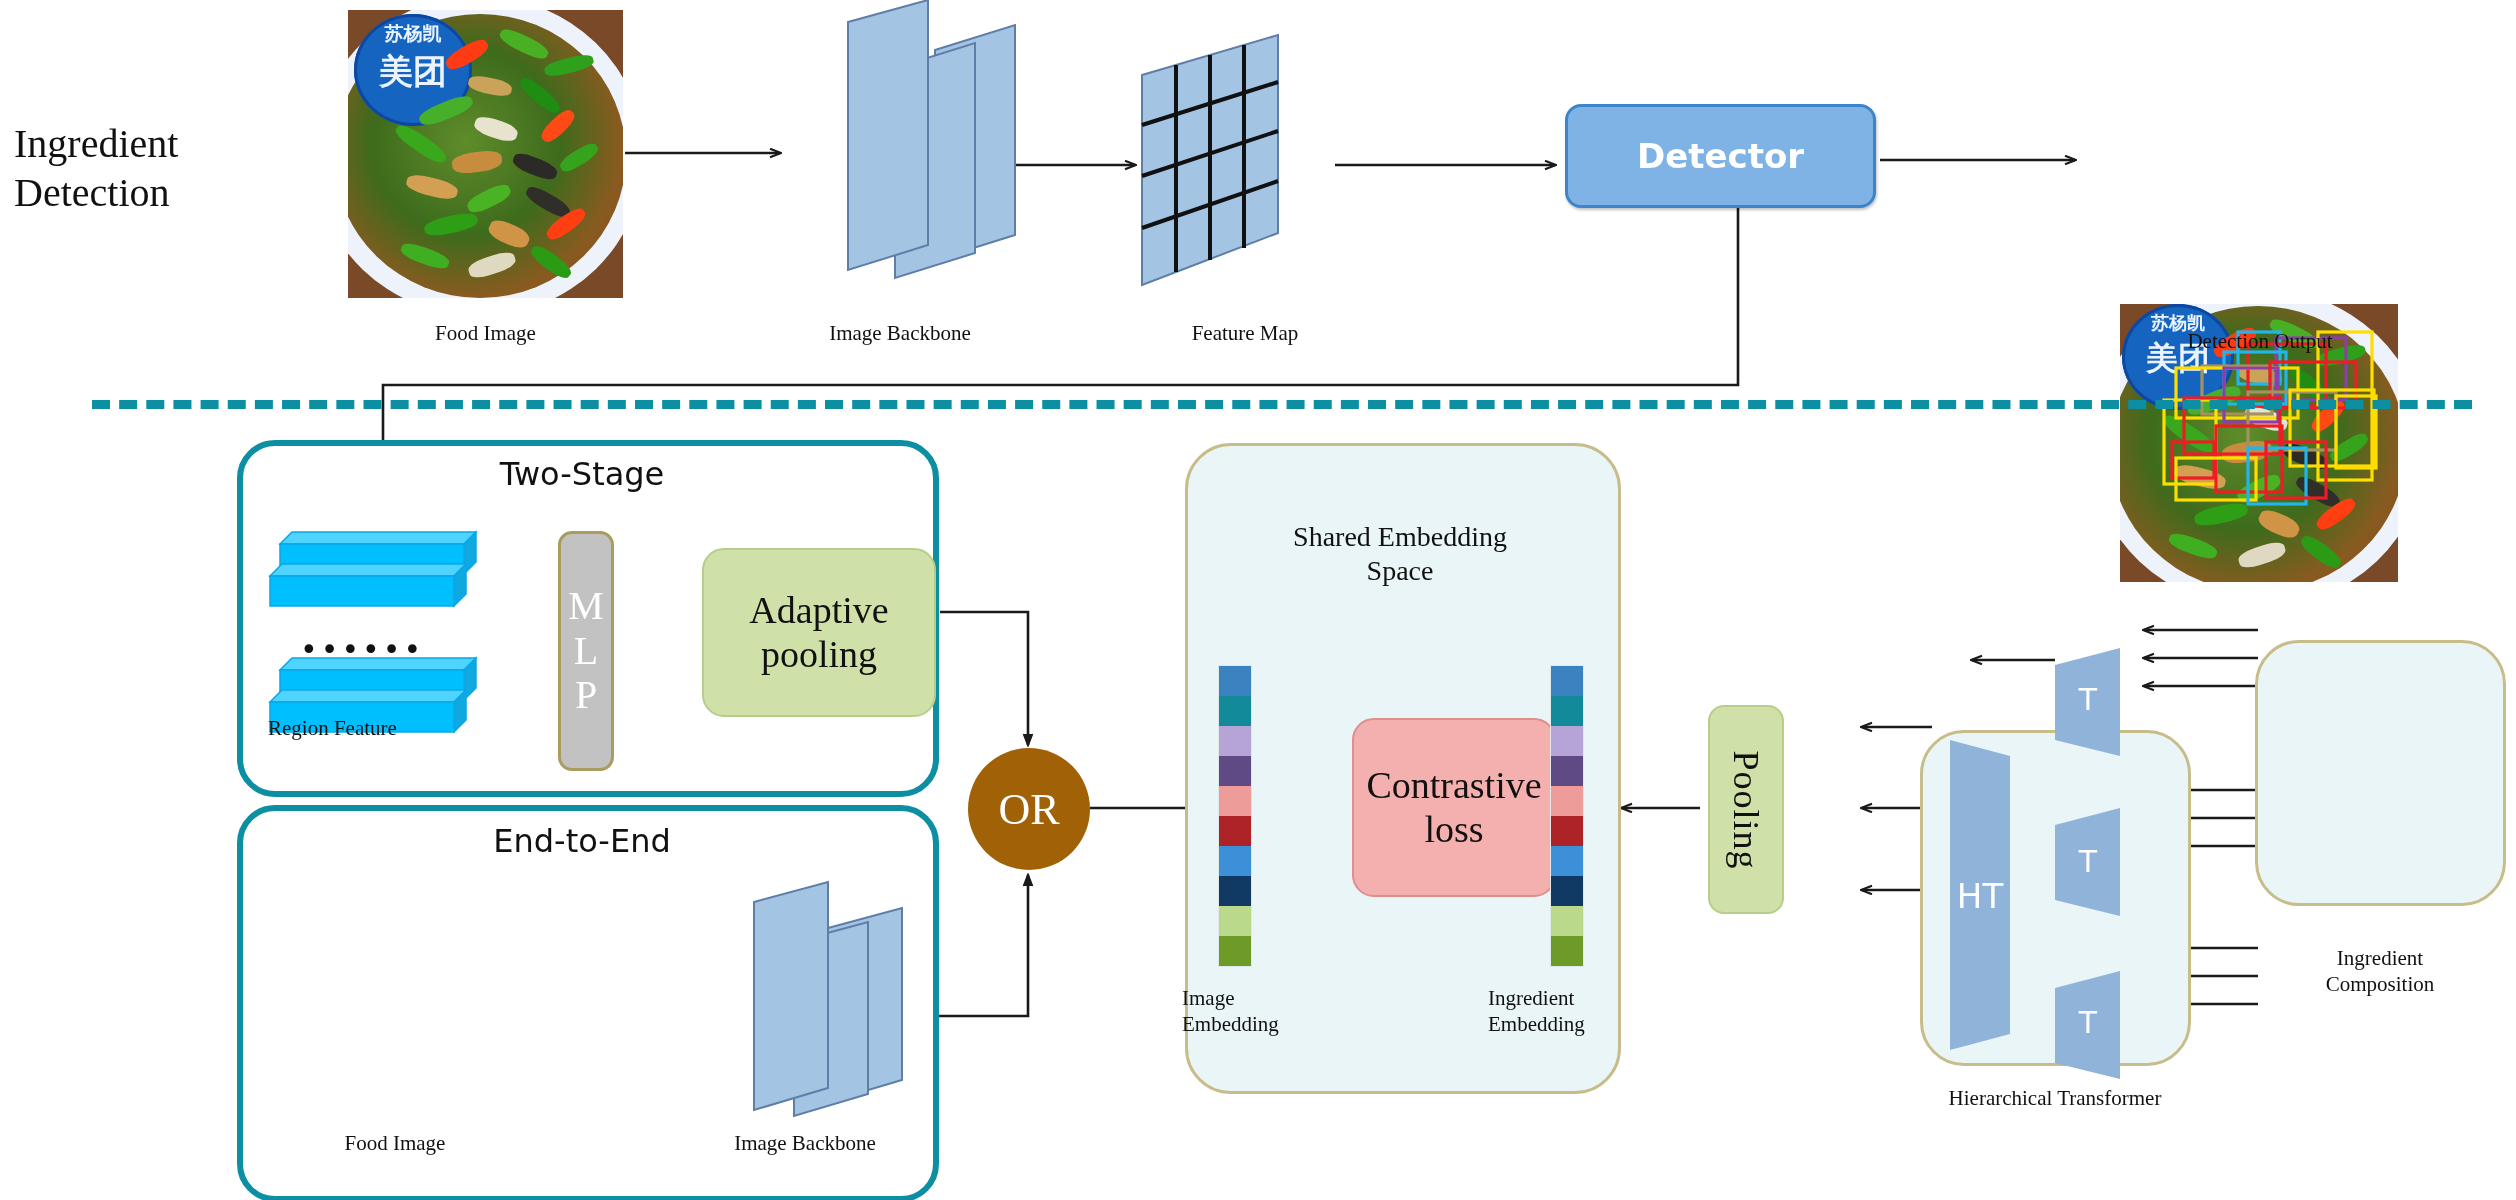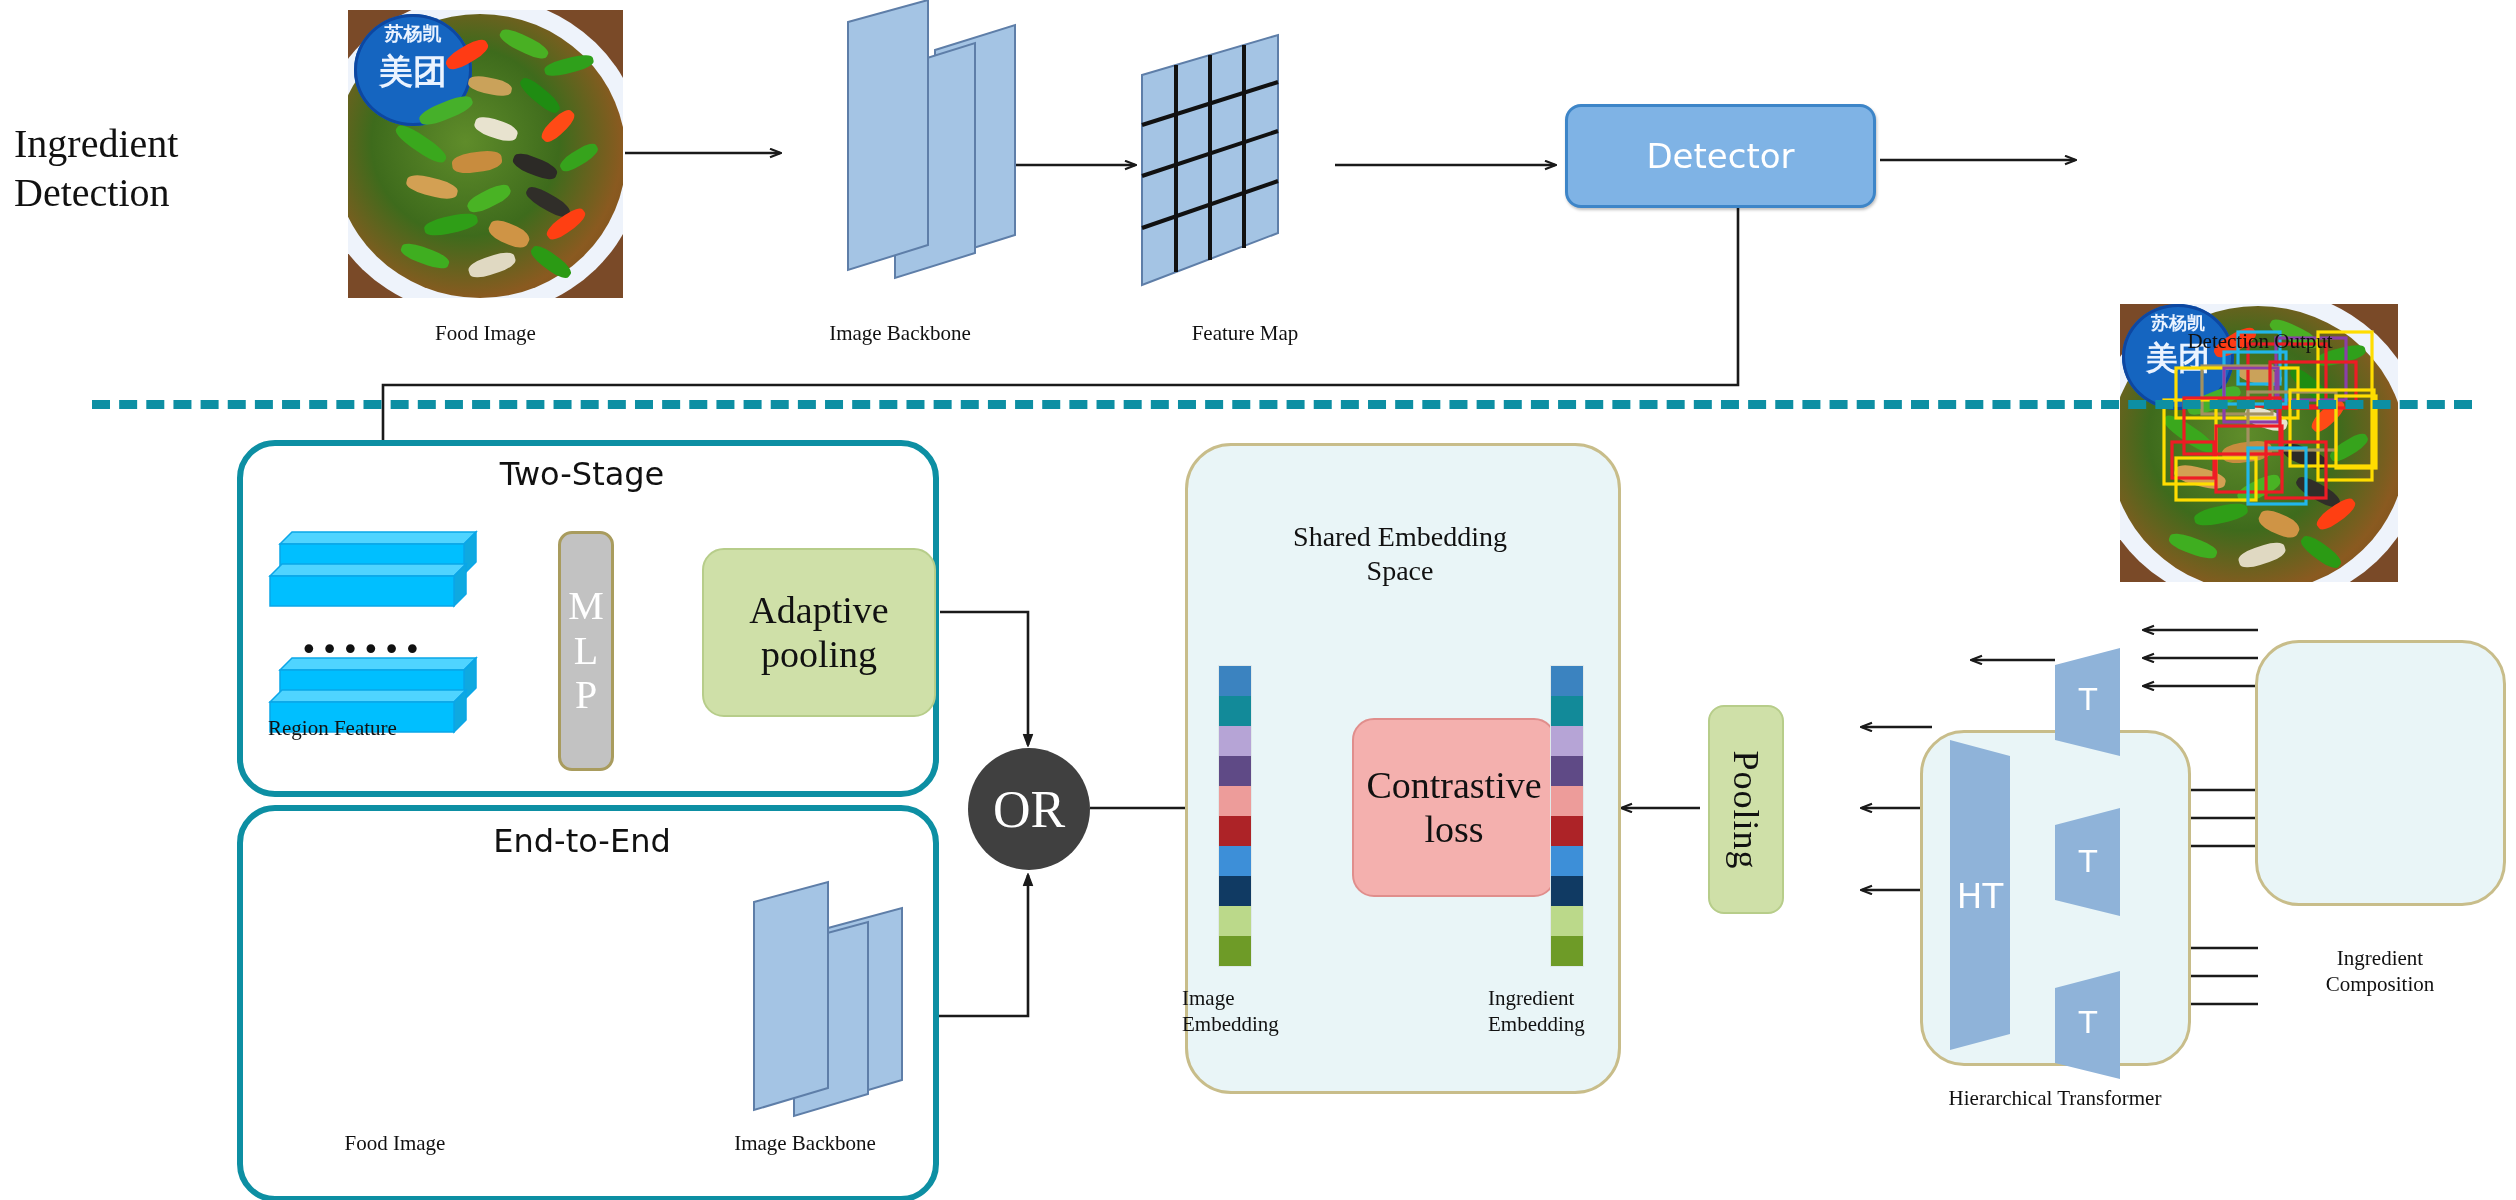--- a/index.html
+++ b/index.html
@@ -51,23 +51,23 @@
             font-family:"Liberation Serif",serif;font-size:38px;color:#111;line-height:1.15;}
   .mlp-box{background:#c2c2c2;border:3px solid #a99c5e;border-radius:14px;
            display:flex;flex-direction:column;align-items:center;justify-content:center;
            color:#ffffff;font-family:"Liberation Serif",serif;font-size:40px;line-height:1.12;}
   .pooling-box{background:#cfe0a8;border:2px solid #b7cd8a;border-radius:16px;
                display:flex;align-items:center;justify-content:center;}
   .pooling-box span{font-family:"Liberation Serif",serif;font-size:36px;color:#111;
                     transform:rotate(90deg);white-space:nowrap;letter-spacing:1px;}
 
   
-  .or-ellipse{background:#404040;border-radius:50%;display:flex;align-items:center;
+  .or-ellipse{background:#a16207;border-radius:50%;display:flex;align-items:center;
               justify-content:center;color:#ffffff;font-family:"Liberation Serif",serif;
-              font-size:52px;}
+              font-size:44px;}
 
   
   .embar{display:flex;flex-direction:column;box-shadow:0 0 0 1px #dfe9ea;}
   .embar div{width:100%;}
 
   
   .ing-list{font-family:"Liberation Serif",serif;font-size:29px;color:#111;
             line-height:1;display:flex;flex-direction:column;}
   .ing-list div{white-space:nowrap;text-align:center;}
 
@@ -195,21 +195,21 @@
       <line x1="46" y1="50" x2="46" y2="257"></line>
       <line x1="80" y1="40" x2="80" y2="245"></line>
       <line x1="114" y1="30" x2="114" y2="233"></line>
       <line x1="12" y1="110" x2="148" y2="67"></line>
       <line x1="12" y1="161" x2="148" y2="116"></line>
       <line x1="12" y1="213" x2="148" y2="166"></line>
     </g>
   </svg>
   <div class="abs caption" style="left:1130px;top:320px;width:230px;">Feature Map</div>
 
-  <div class="abs detector" style="left:1565px;top:104px;width:305px;height:98px;">
+  <div class="abs detector" style="left:1565px;top:104px;width:305px;height:98px;font-weight:bold;">
     <span>Detector</span>
   </div>
 
   <div class="abs photo" style="left:2120px;top:16px;width:278px;height:278px;">
     <div class="plate" style="left:-30px;top:-16px;width:336px;height:320px;background:#eef3fb;"></div>
     <div class="plate" style="left:-10px;top:2px;width:296px;height:286px;
          background:radial-gradient(circle at 45% 45%,#5f8c2a 0%,#3e6b1c 42%,#8a5a20 70%,#6b4418 100%);"></div>
     <div class="sign" style="left:2px;top:0px;width:112px;height:106px;"></div>
     <div class="signtxt" style="left:6px;top:10px;width:104px;font-size:18px;">苏杨凯</div>
     <div class="signtxt" style="left:6px;top:38px;width:104px;font-size:32px;">美团</div>

